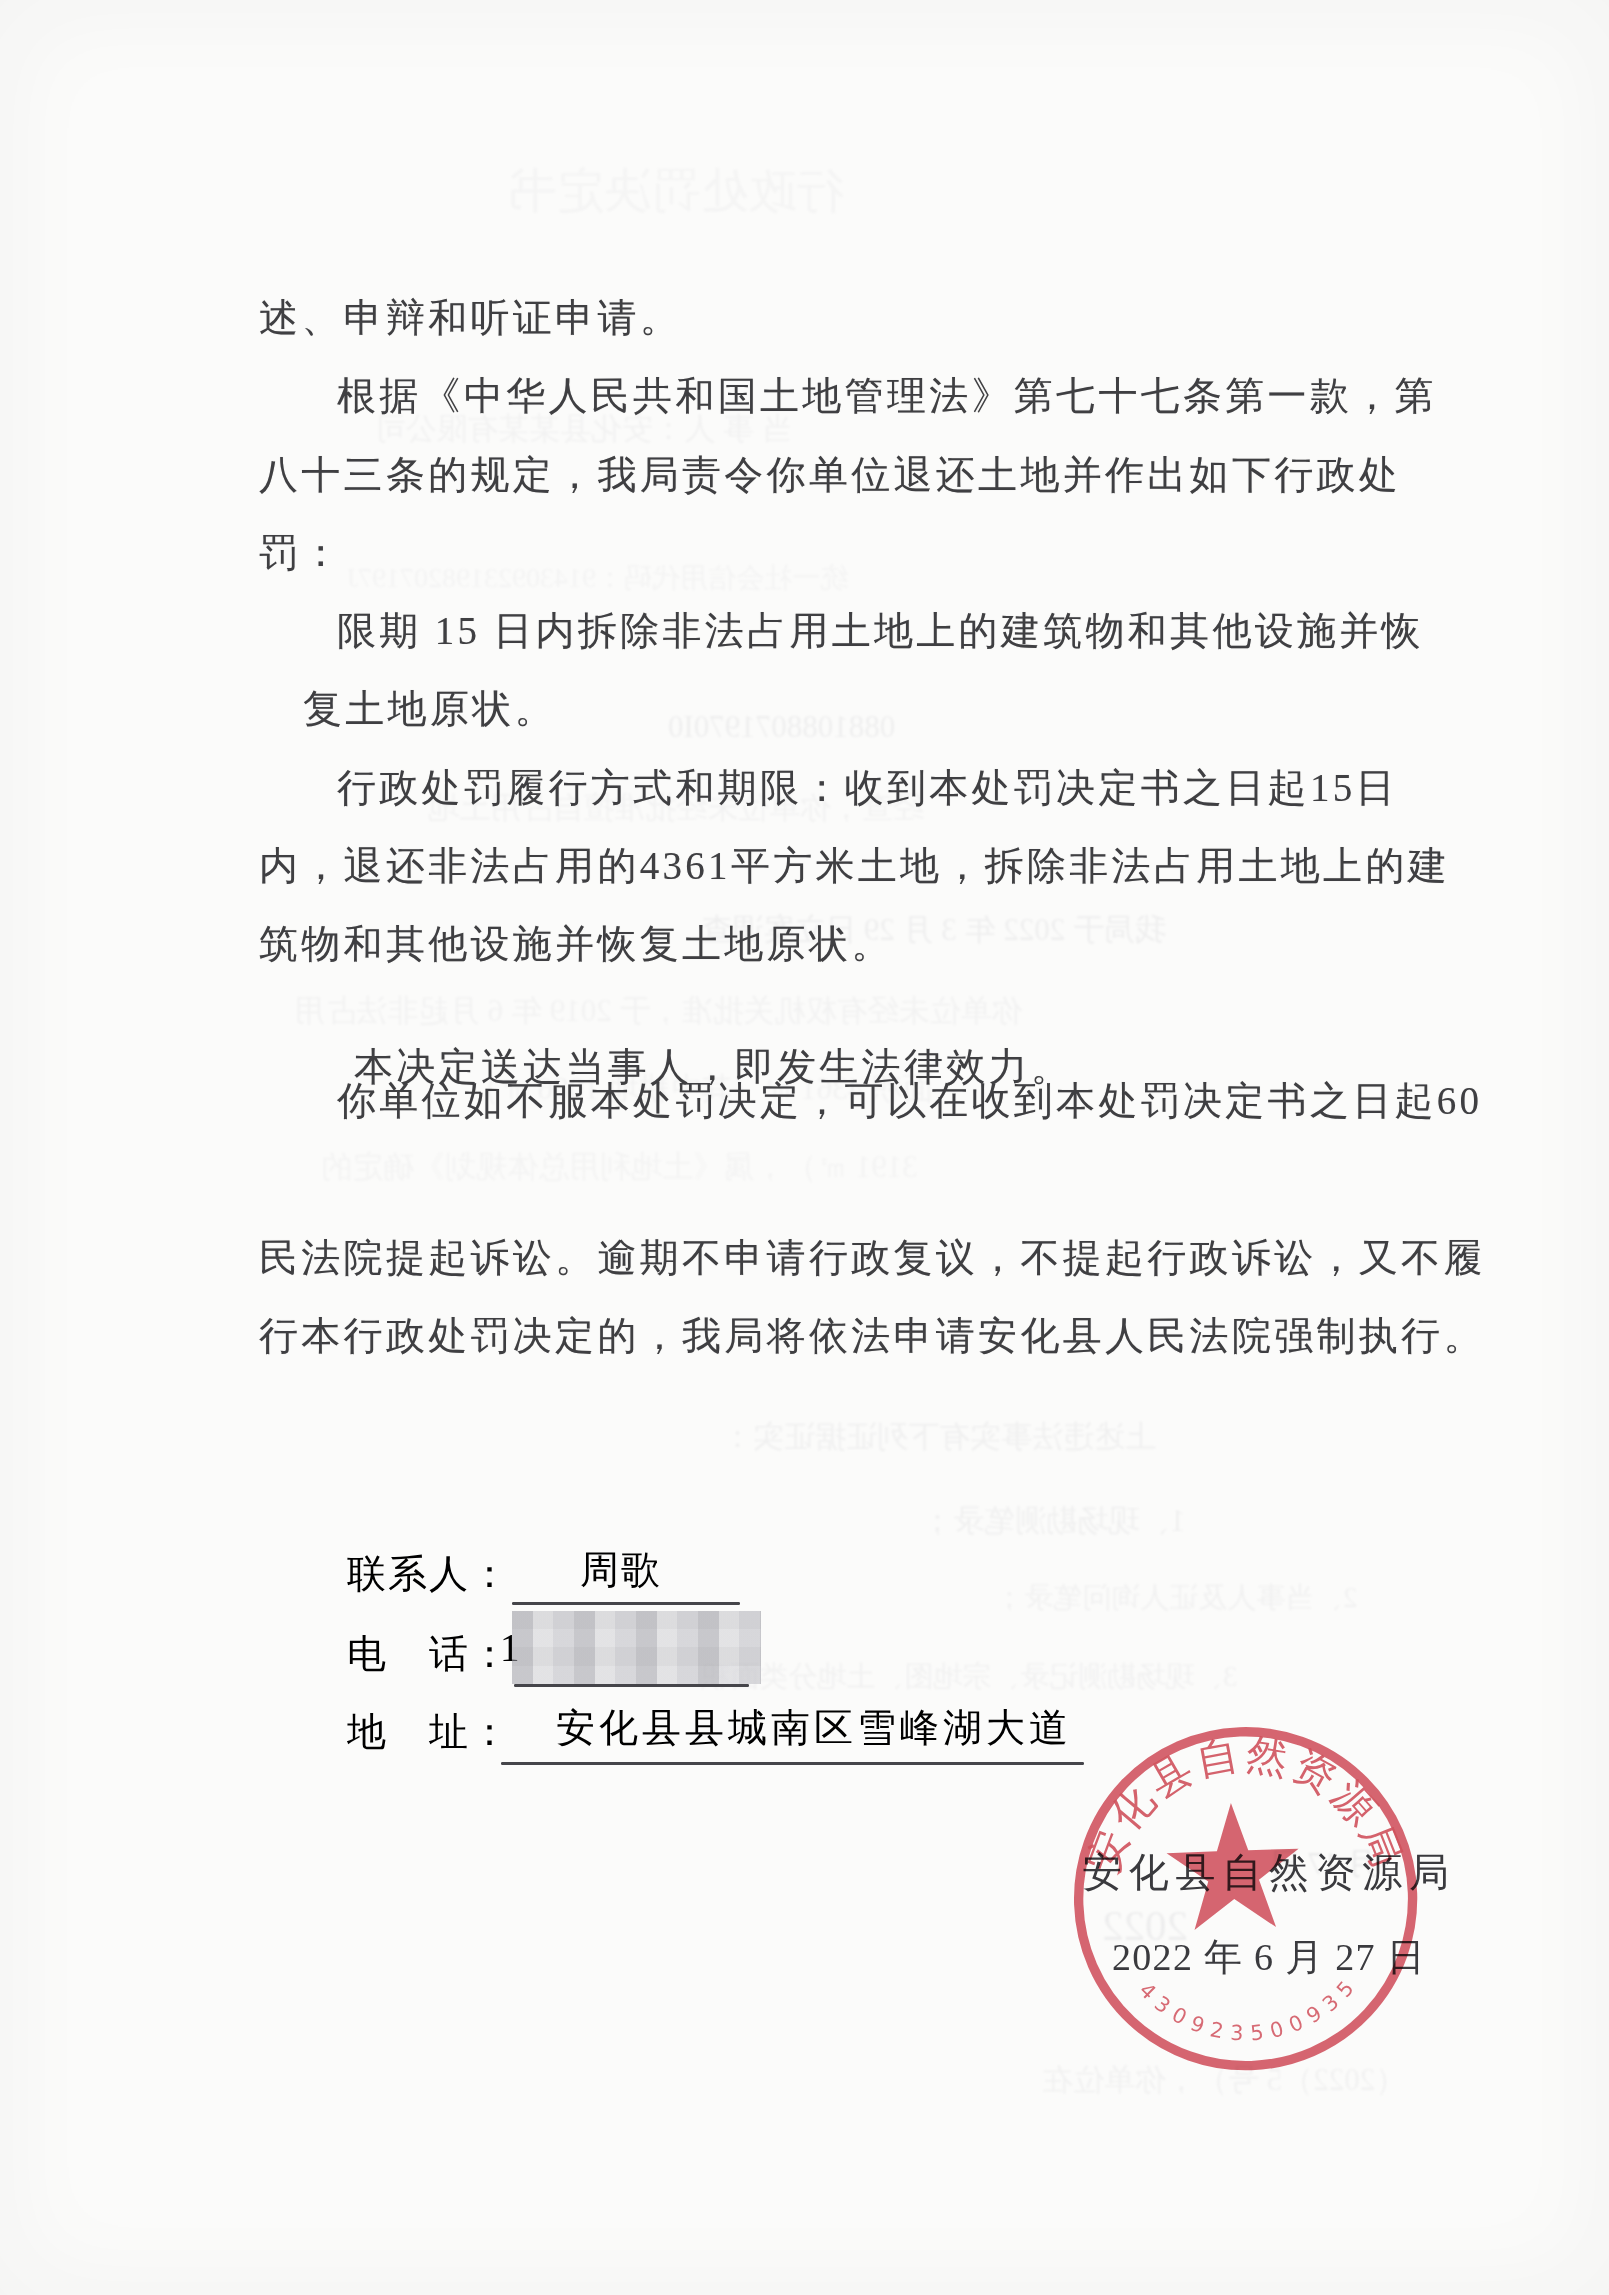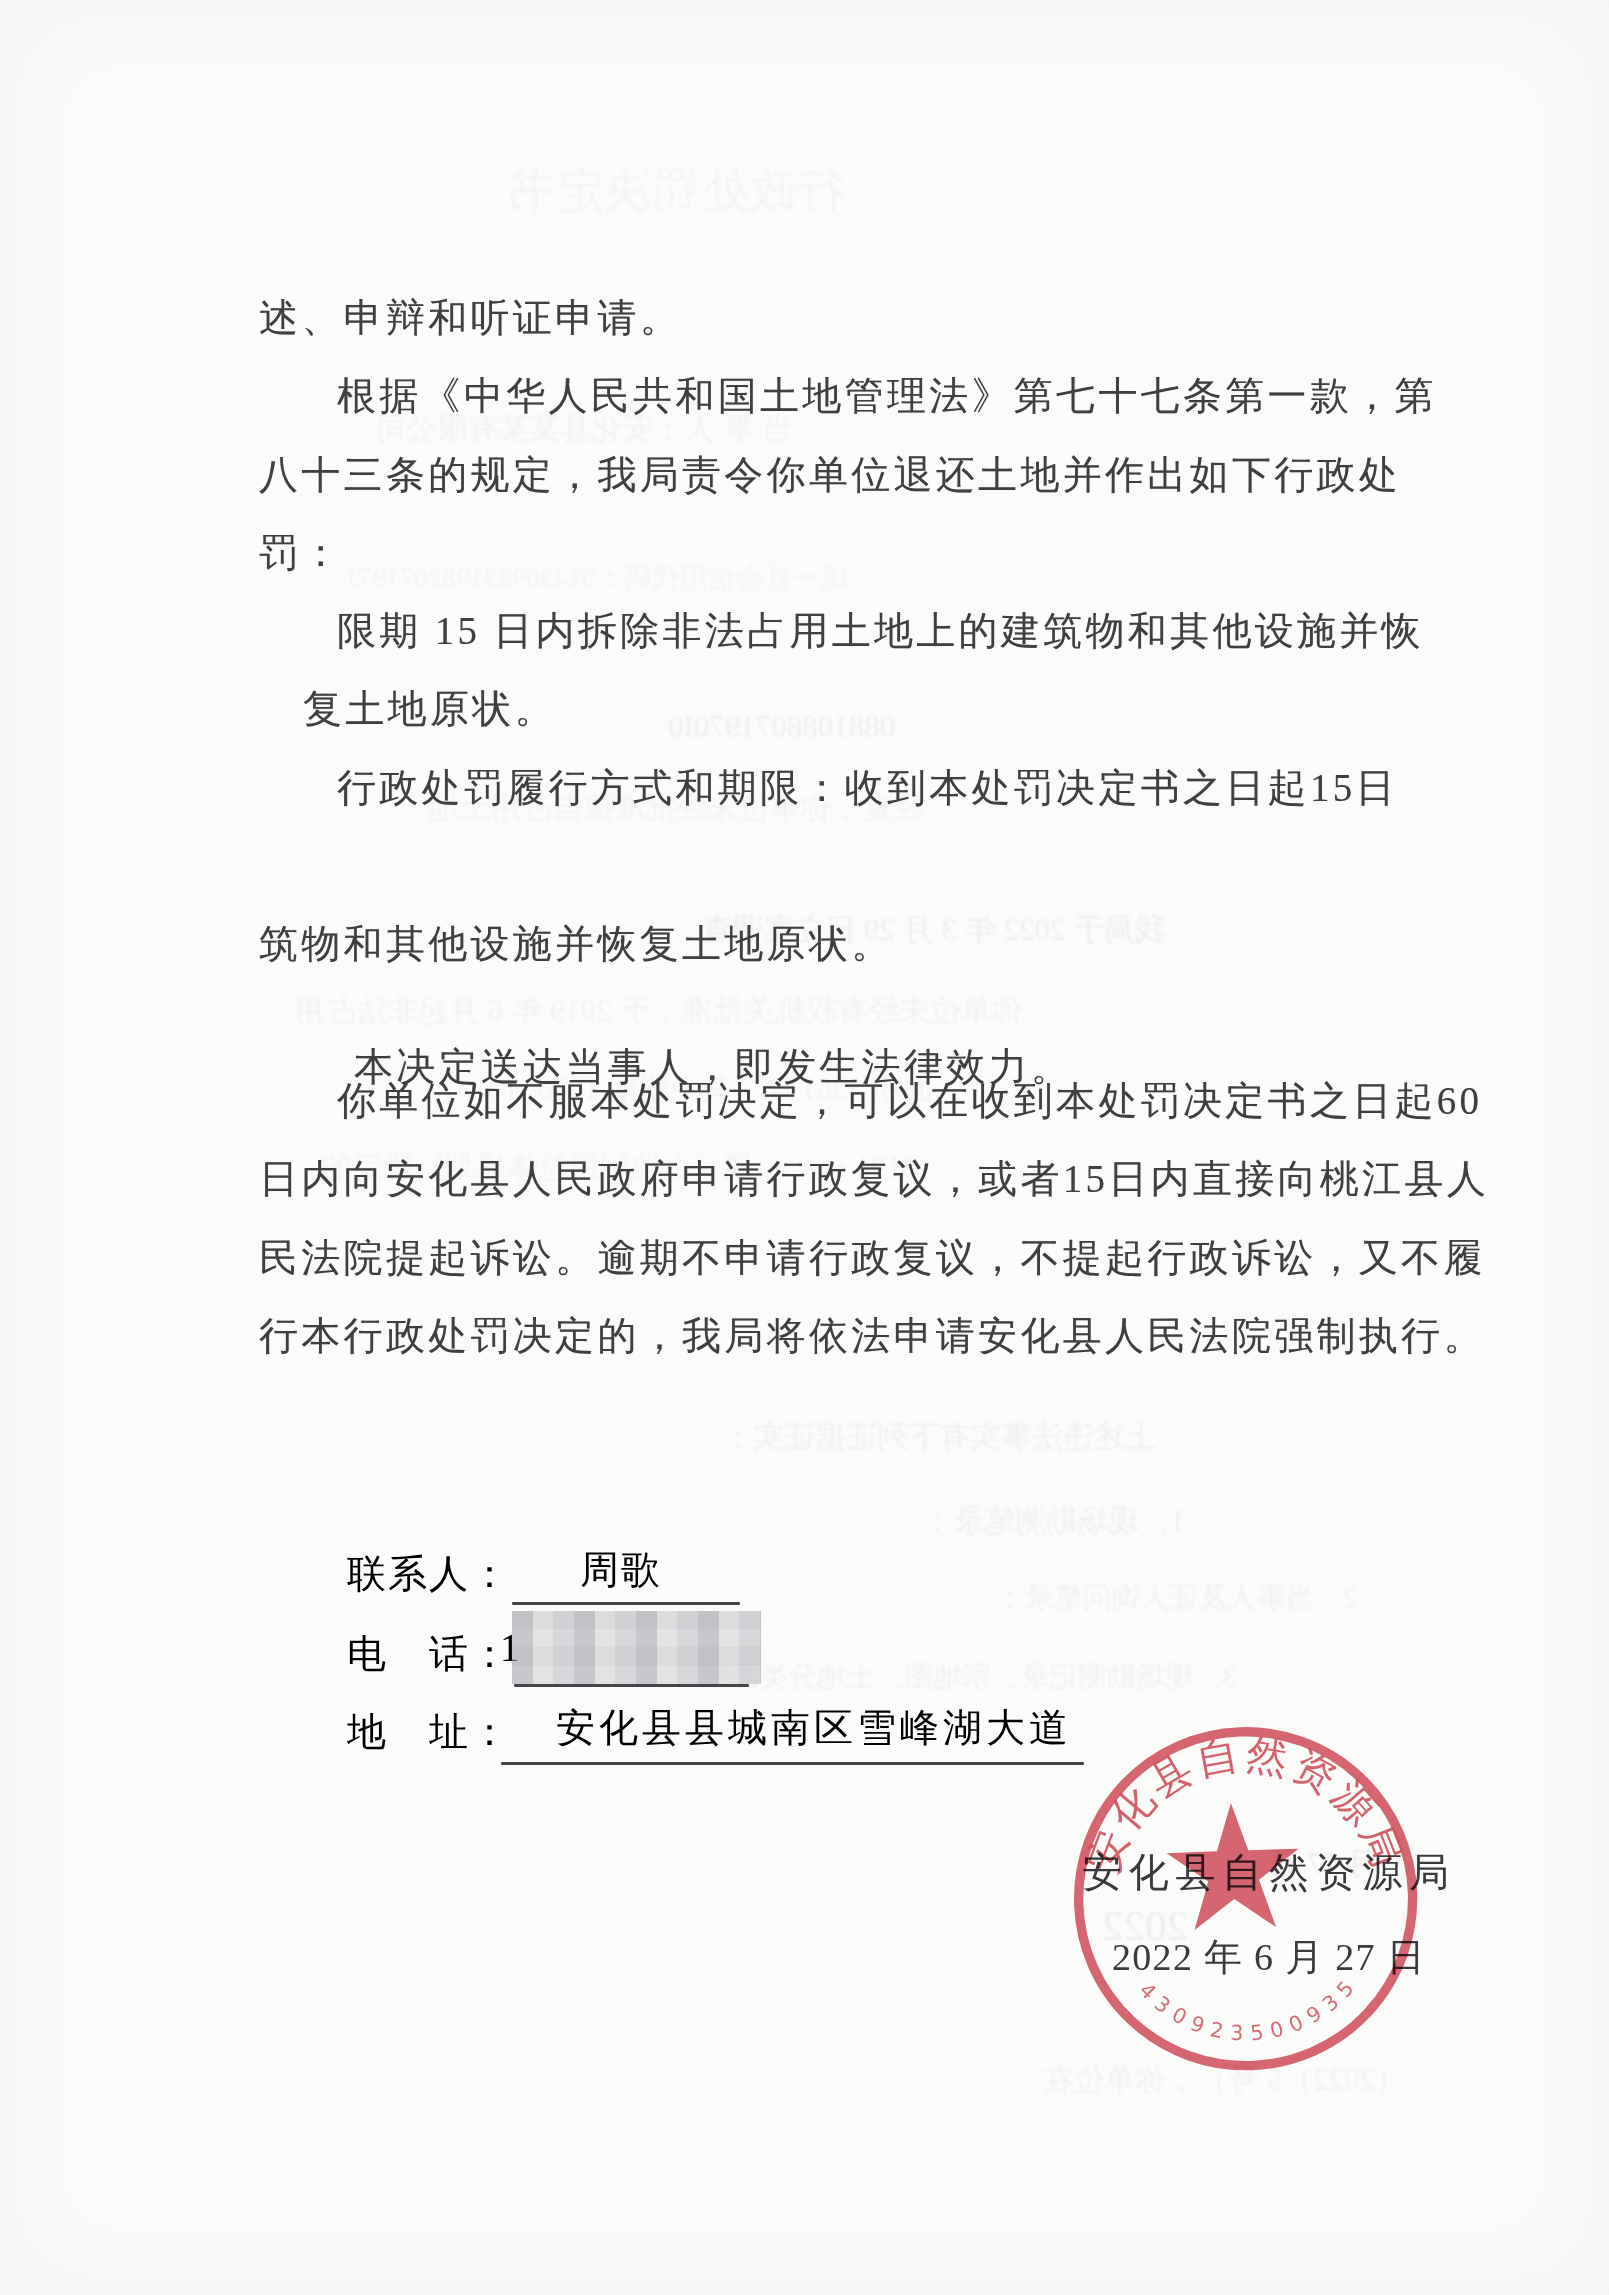--- a/index.html
+++ b/index.html
@@ -78,24 +78,24 @@
   <span class="bleed" style="left:1102px;top:1901px;font-size:43px;opacity:.11;">2022</span>
   <span class="bleed" style="left:1042px;top:2059px;font-size:31px;opacity:.08;">（2022）5 号），你单位在</span>
 
   <div class="body-line" style="left:259px;top:291px;">述、申辩和听证申请。</div>
   <div class="body-line" style="left:259px;top:448px;">八十三条的规定，我局责令你单位退还土地并作出如下行政处</div>
   <div class="body-line" style="left:337px;top:369px;">根据《中华人民共和国土地管理法》第七十七条第一款，第</div>
   <div class="body-line" style="left:259px;top:526px;">罚：</div>
   <div class="body-line" style="left:337px;top:604px;">限期 15 日内拆除非法占用土地上的建筑物和其他设施并恢</div>
   <div class="body-line" style="left:259px;top:682px;margin-left:44px;">复土地原状。</div>
   <div class="body-line" style="left:337px;top:761px;">行政处罚履行方式和期限：收到本处罚决定书之日起15日</div>
+  <div class="body-line" style="left:259px;top:839px;">内，退还非法占用的4361平方米土地，拆除非法占用土地上的建</div>
   <div class="body-line" style="left:259px;top:917px;">筑物和其他设施并恢复土地原状。</div>
   <div class="body-line" style="left:354px;top:996px;margin-top:44px;">本决定送达当事人，即发生法律效力。</div>
   <div class="body-line" style="left:337px;top:1074px;">你单位如不服本处罚决定，可以在收到本处罚决定书之日起60</div>
-  <div class="body-line" style="left:259px;top:1152px;">日内向安化县人民政府申请行政复议，或者15日内直接向桃江县人</div>
   <div class="body-line" style="left:259px;top:1231px;">民法院提起诉讼。逾期不申请行政复议，不提起行政诉讼，又不履</div>
   <div class="body-line" style="left:259px;top:1309px;">行本行政处罚决定的，我局将依法申请安化县人民法院强制执行。</div>
 
   <span class="label" style="left:347px;top:1547px;">联系人：</span>
   <span class="value" style="left:580px;top:1543px;">周歌</span>
   <div class="rule" style="left:512px;top:1602px;width:228px;height:2.7px;"></div>
 
   <span class="label" style="left:347px;top:1627px;">电　话：</span>
   <span class="value" style="left:500px;top:1625px;">1</span>
   <div class="mosaic"></div>

